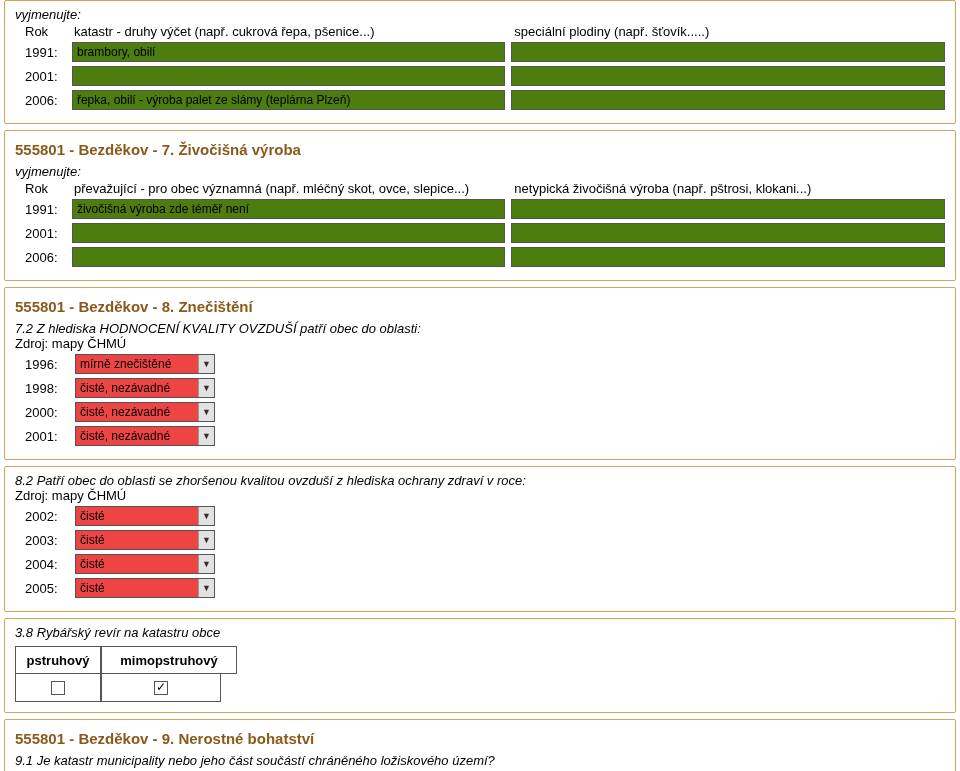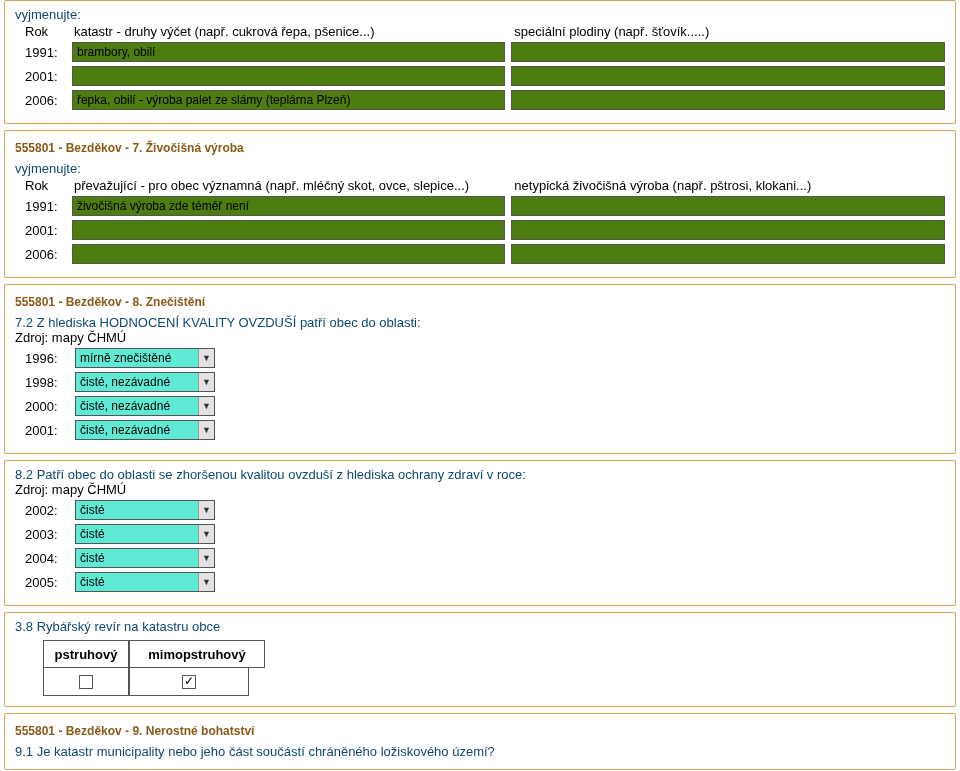--- a/index.html
+++ b/index.html
@@ -13,25 +13,25 @@
     width: 960px;
   }
   .wide-box {
     border: 1px solid #d7a35a;
     margin: 0 4px 6px 4px;
     padding: 6px 10px 10px 10px;
     border-radius: 2px;
   }
   .heading {
     color: #8a5a1b;
-    font-size: 12px;
+    font-size: 15px;
     font-weight: bold;
     margin: 4px 0 6px 0;
   }
-  .blue { color: #0c4a6e; }
+  .blue { color: #000000; font-style: italic; }
   .row {
     display: flex;
     align-items: center;
     gap: 6px;
     margin: 2px 0;
     min-height: 22px;
   }
   .year-lbl {
     width: 54px;
     padding-left: 10px;
@@ -51,21 +51,21 @@
     background: #4d7c0f;
     flex: 1 1 50%;
   }
   .selectbox {
     display: inline-flex;
     align-items: center;
     justify-content: space-between;
     width: 140px;
     height: 20px;
     border: 1px solid #555;
-    background: #5eead4;
+    background: #ef4444;
     font-size: 12px;
     padding: 0 0 0 4px;
   }
   .selectbox .arrow {
     width: 16px;
     height: 18px;
     background: #e2e2e2;
     border-left: 1px solid #999;
     display: flex;
     align-items: center;
@@ -85,21 +85,20 @@
     content: "✓";
     position: absolute;
     top: -2px;
     left: 1px;
     font-size: 12px;
     color: #000;
   }
   .table-row {
     display: flex;
     align-items: center;
-    margin-left: 28px;
   }
   .table-cell {
     border: 1px solid #555;
     border-top: none;
     padding: 4px 6px;
     width: 86px;
     height: 28px;
     display:flex;
     align-items:center;
     justify-content:center;

